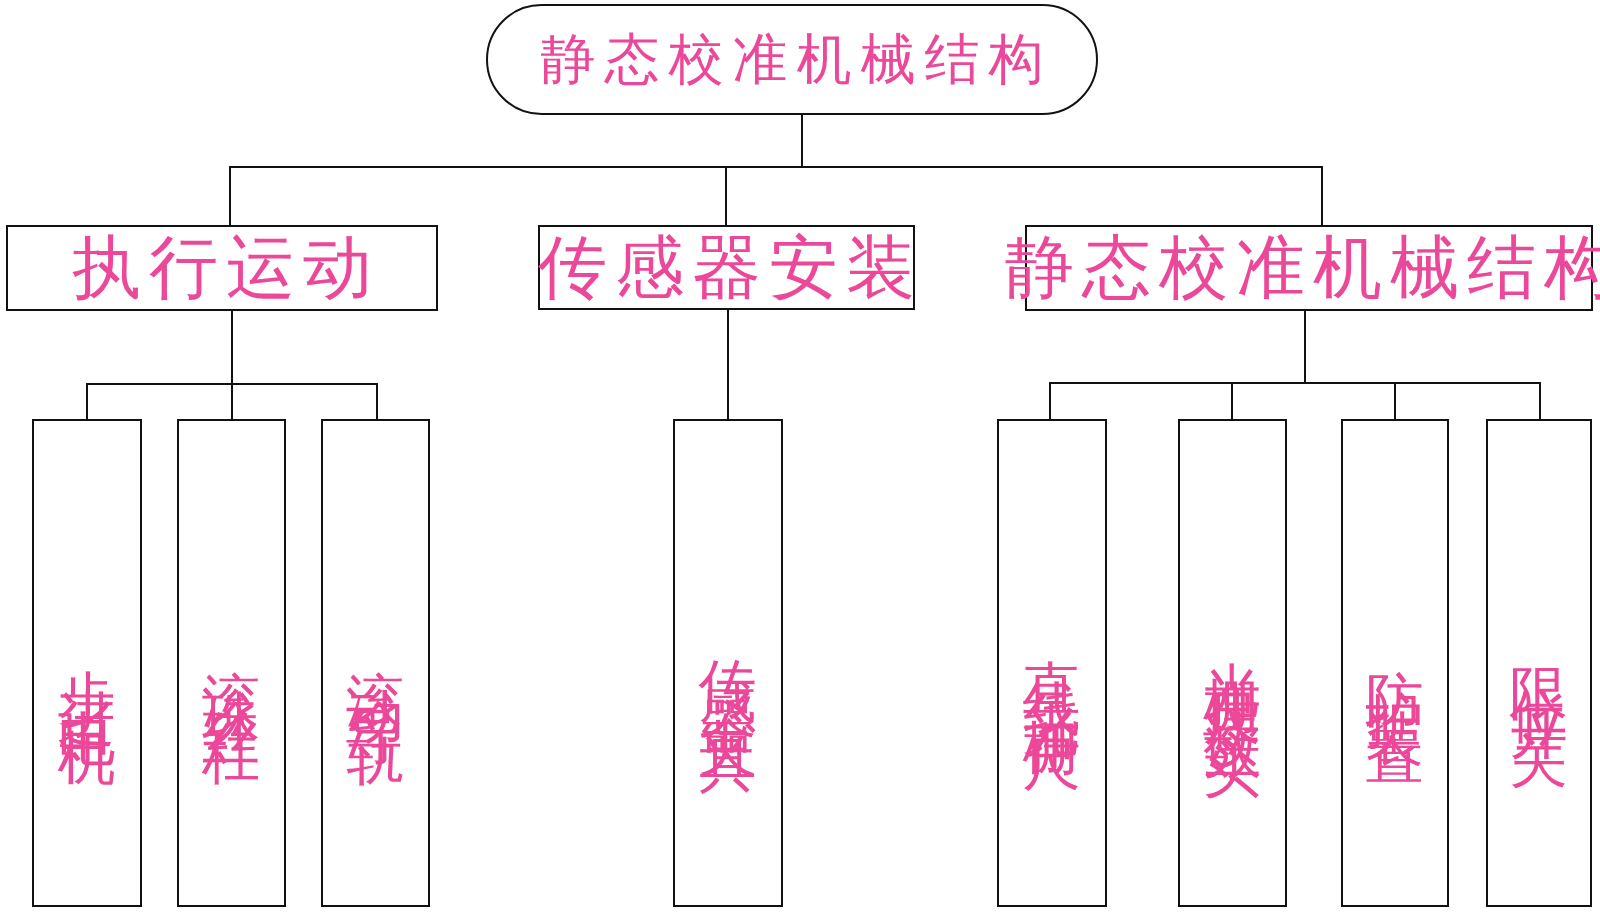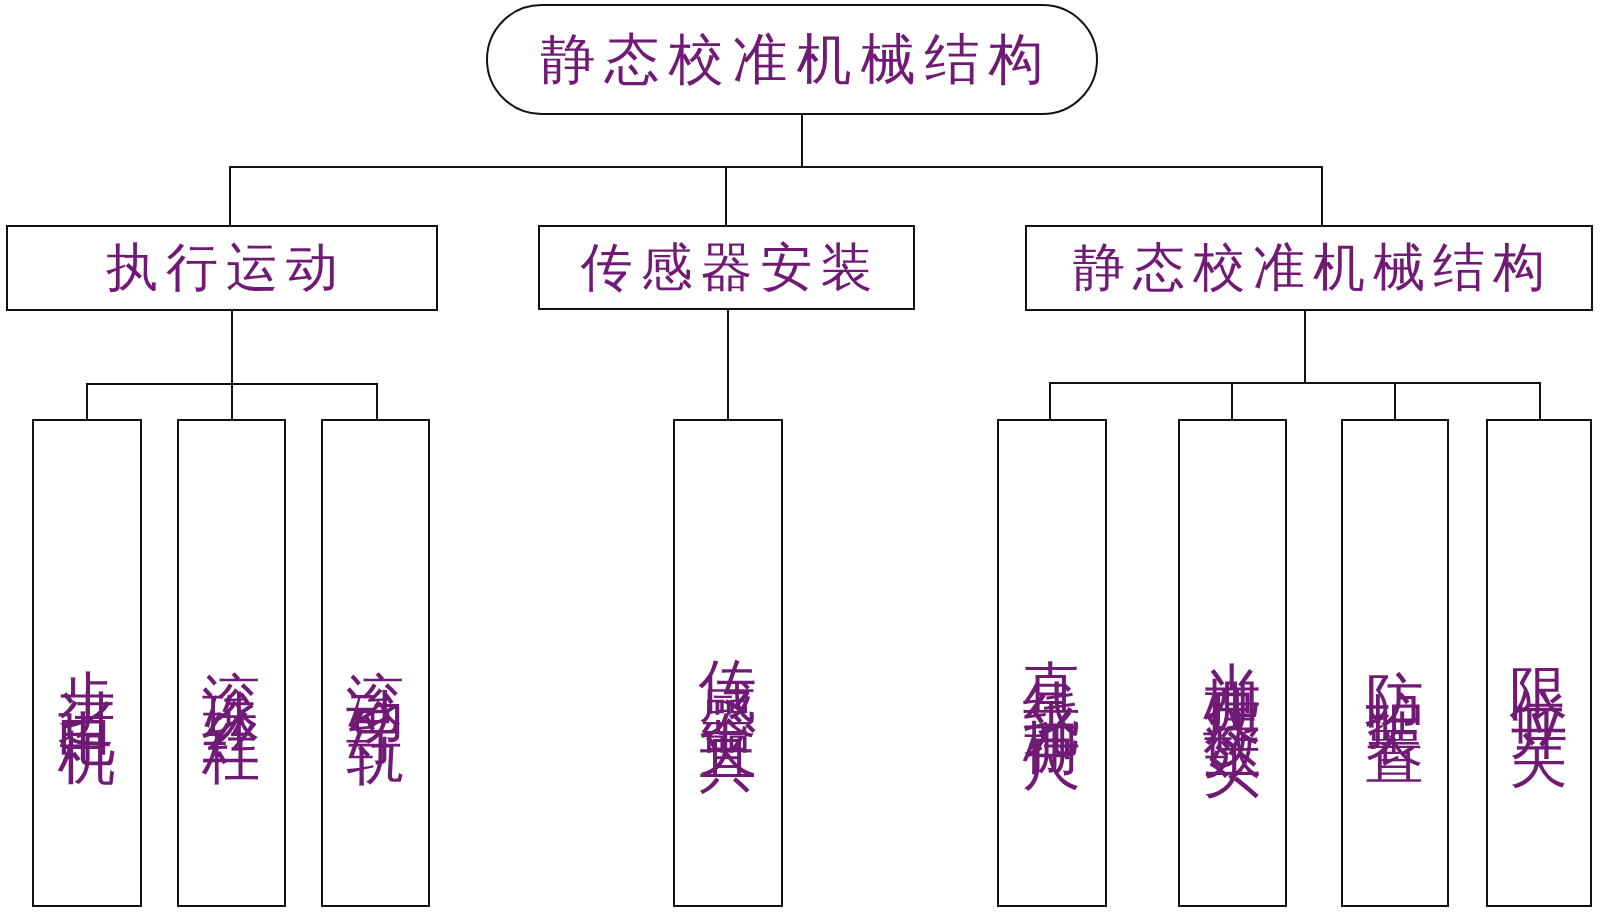--- a/index.html
+++ b/index.html
@@ -6,41 +6,41 @@
     margin: 0;
     padding: 0;
     background: #ffffff;
   }
   .stage {
     position: relative;
     width: 1600px;
     height: 915px;
     background: #ffffff;
     font-family: "DejaVu Serif", "Liberation Serif", serif;
-    color: #701a75;
+    color: #ec4899;
     overflow: hidden;
   }
   .node {
     position: absolute;
     background: #ffffff;
     border: 2px solid #121212;
     box-sizing: border-box;
     display: flex;
     align-items: center;
     justify-content: center;
   }
   .root-node {
     border-radius: 58px;
     font-size: 55px;
     letter-spacing: 9px;
     text-indent: 9px; 
     white-space: nowrap;
   }
   .branch-node {
-    font-size: 52px;
+    font-size: 69px;
     letter-spacing: 8px;
     text-indent: 8px;
     white-space: nowrap;
   }
   .leaf-node {
     font-size: 58px;
   }
   .leaf-text {
     writing-mode: vertical-rl;
     text-orientation: upright;

